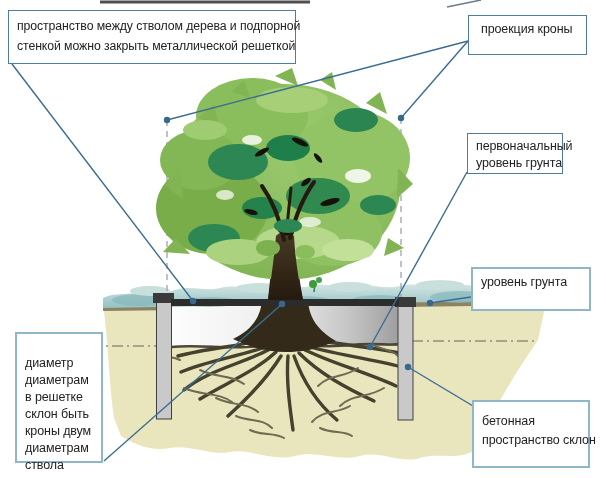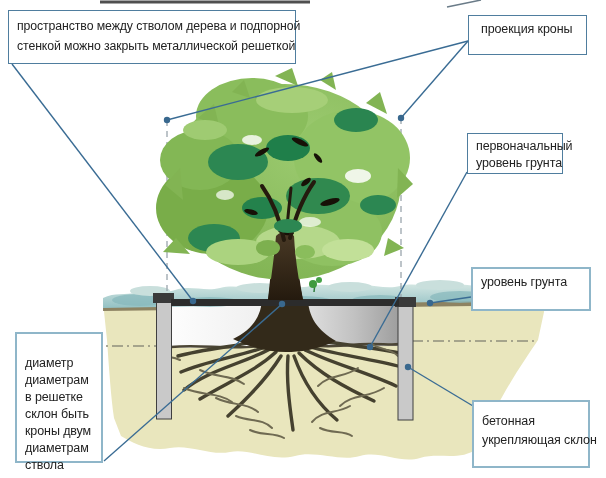--- a/index.html
+++ b/index.html
@@ -242,21 +242,21 @@
     <span class="cl">первоначальный</span>
     <span class="cl">уровень грунта</span>
   </div>
 
   <div id="box-new-level" class="callout b-thick">
     <span class="cl">уровень грунта</span>
   </div>
 
   <div id="box-wall" class="callout b-thick">
     <span class="cl">бетонная</span>
-    <span class="cl">укрепляющая склон</span>
+    <span class="cl">пространство склон</span>
   </div>
 
   <div id="box-diameter" class="callout b-thick">
     <span class="cl">диаметр</span>
     <span class="cl">диаметрам</span>
     <span class="cl">в решетке</span>
     <span class="cl">склон быть</span>
     <span class="cl">кроны двум</span>
     <span class="cl">диаметрам</span>
     <span class="cl">ствола</span>

